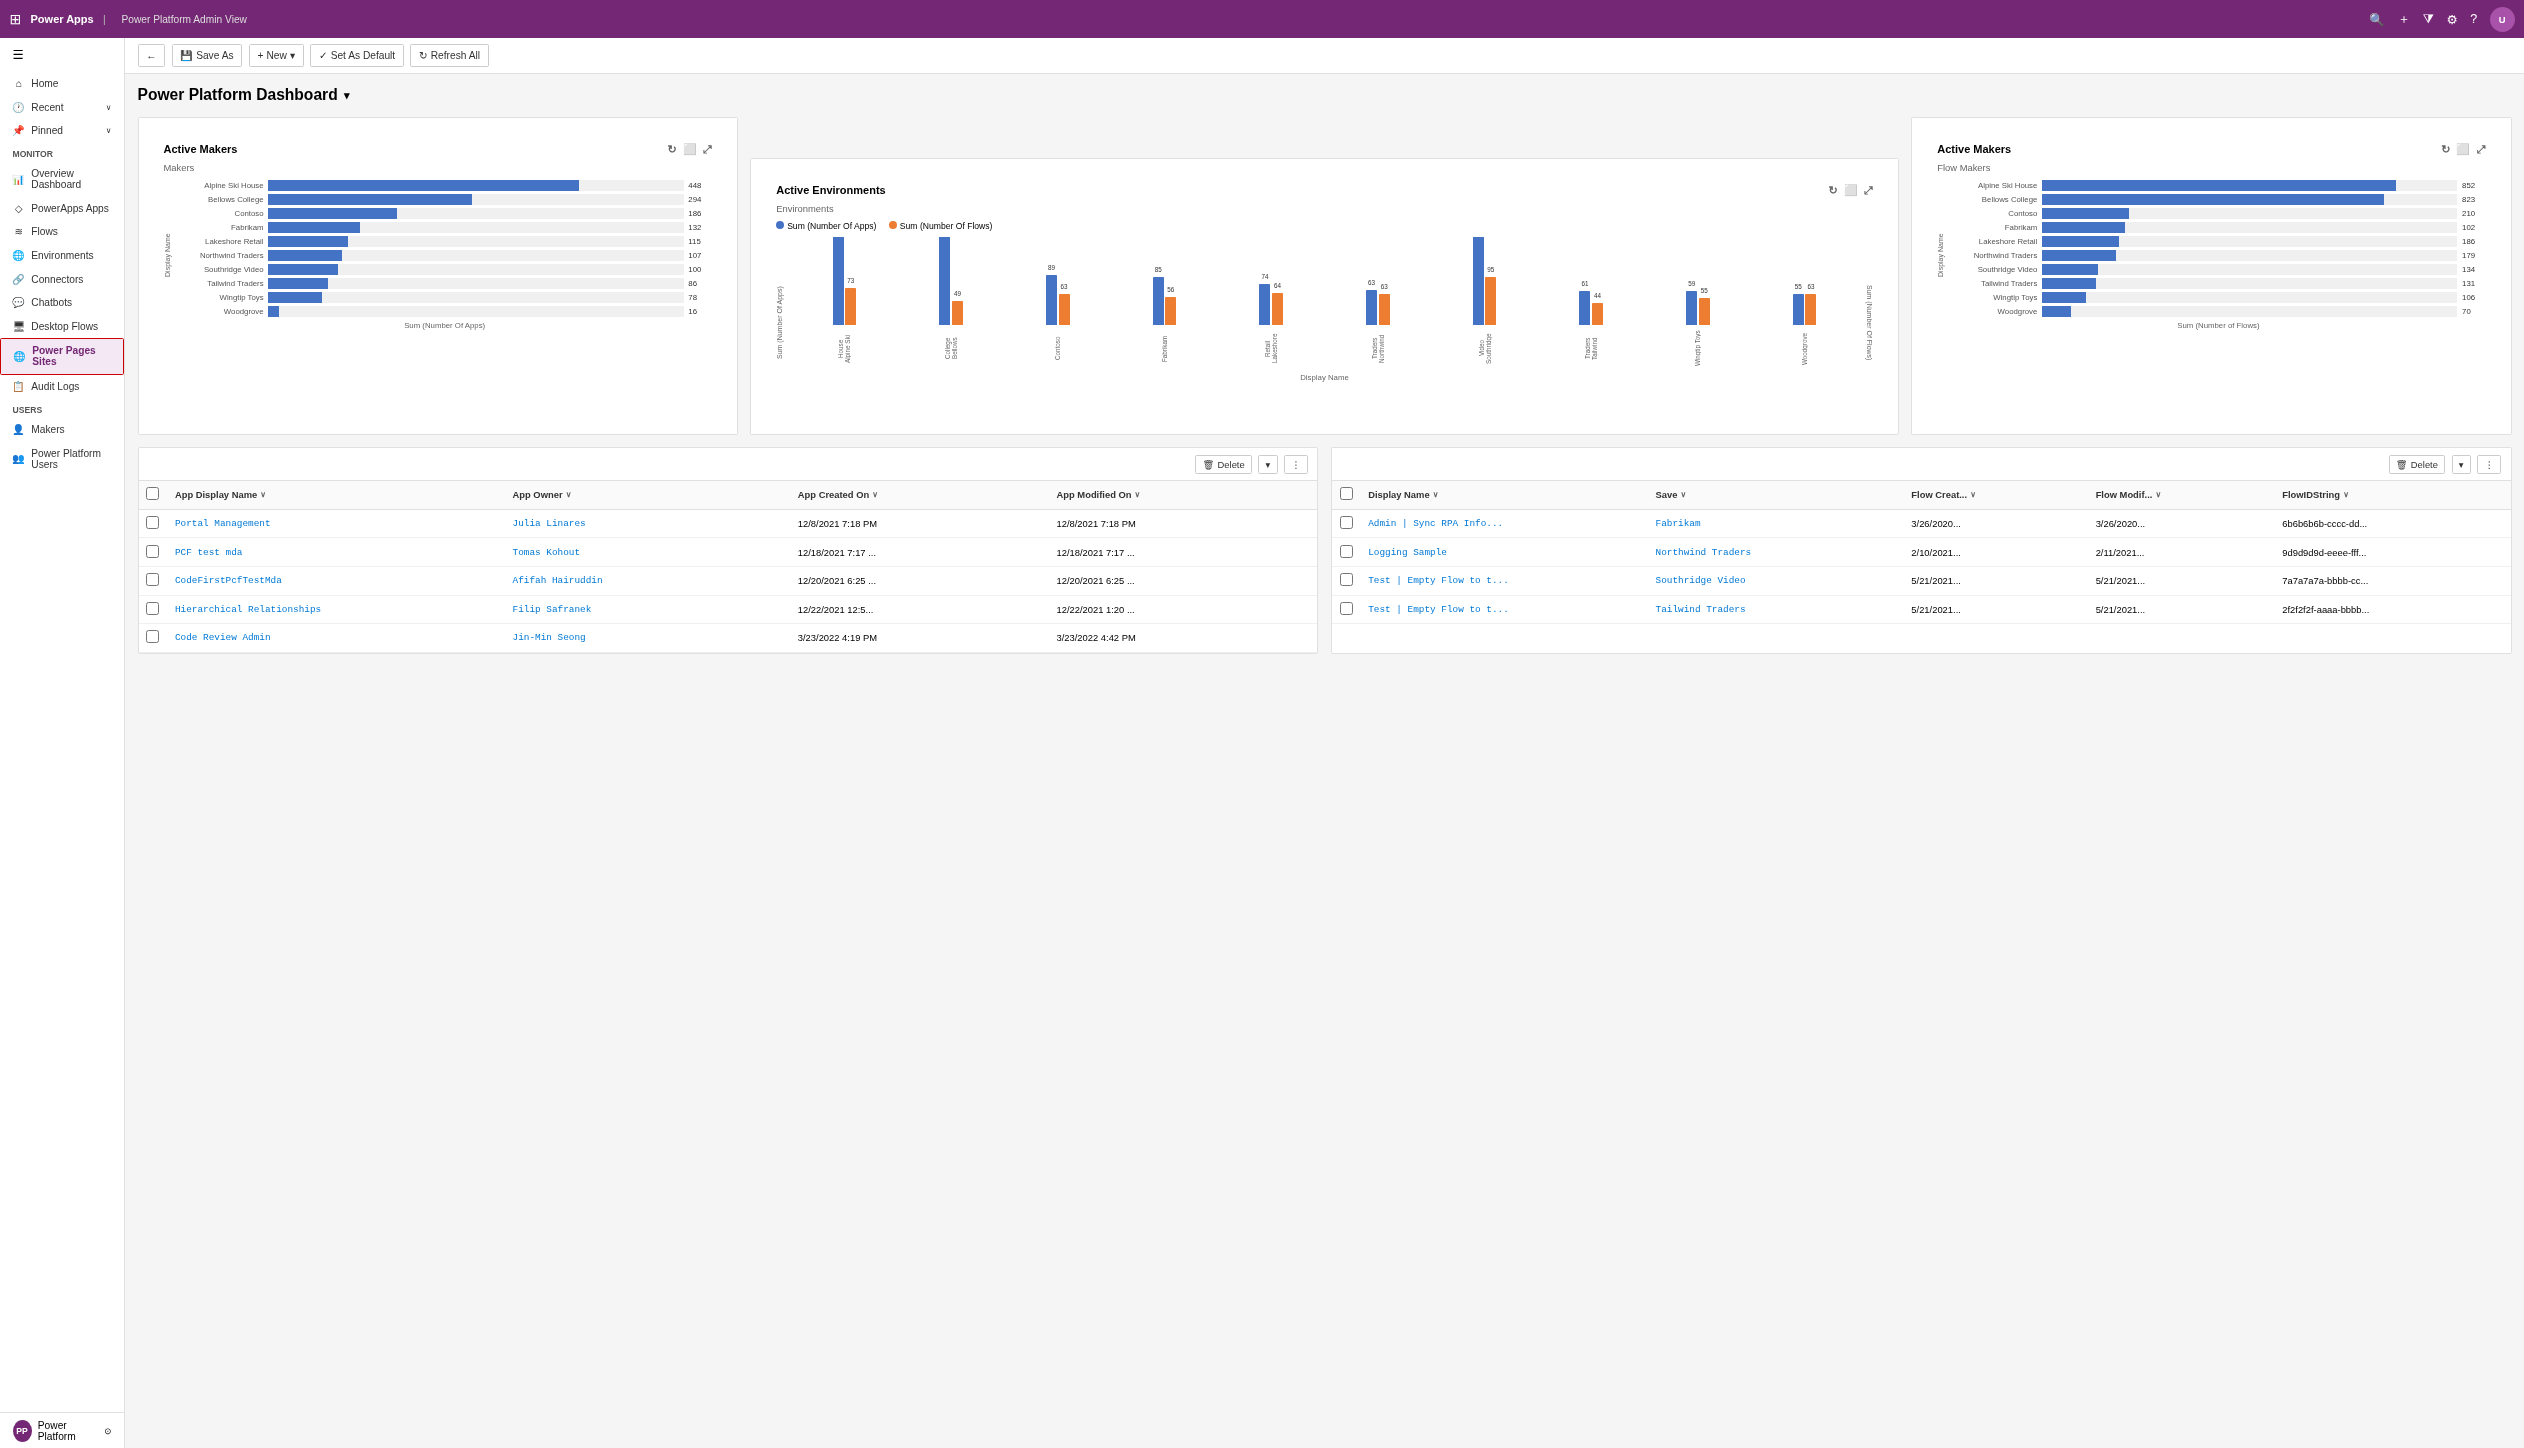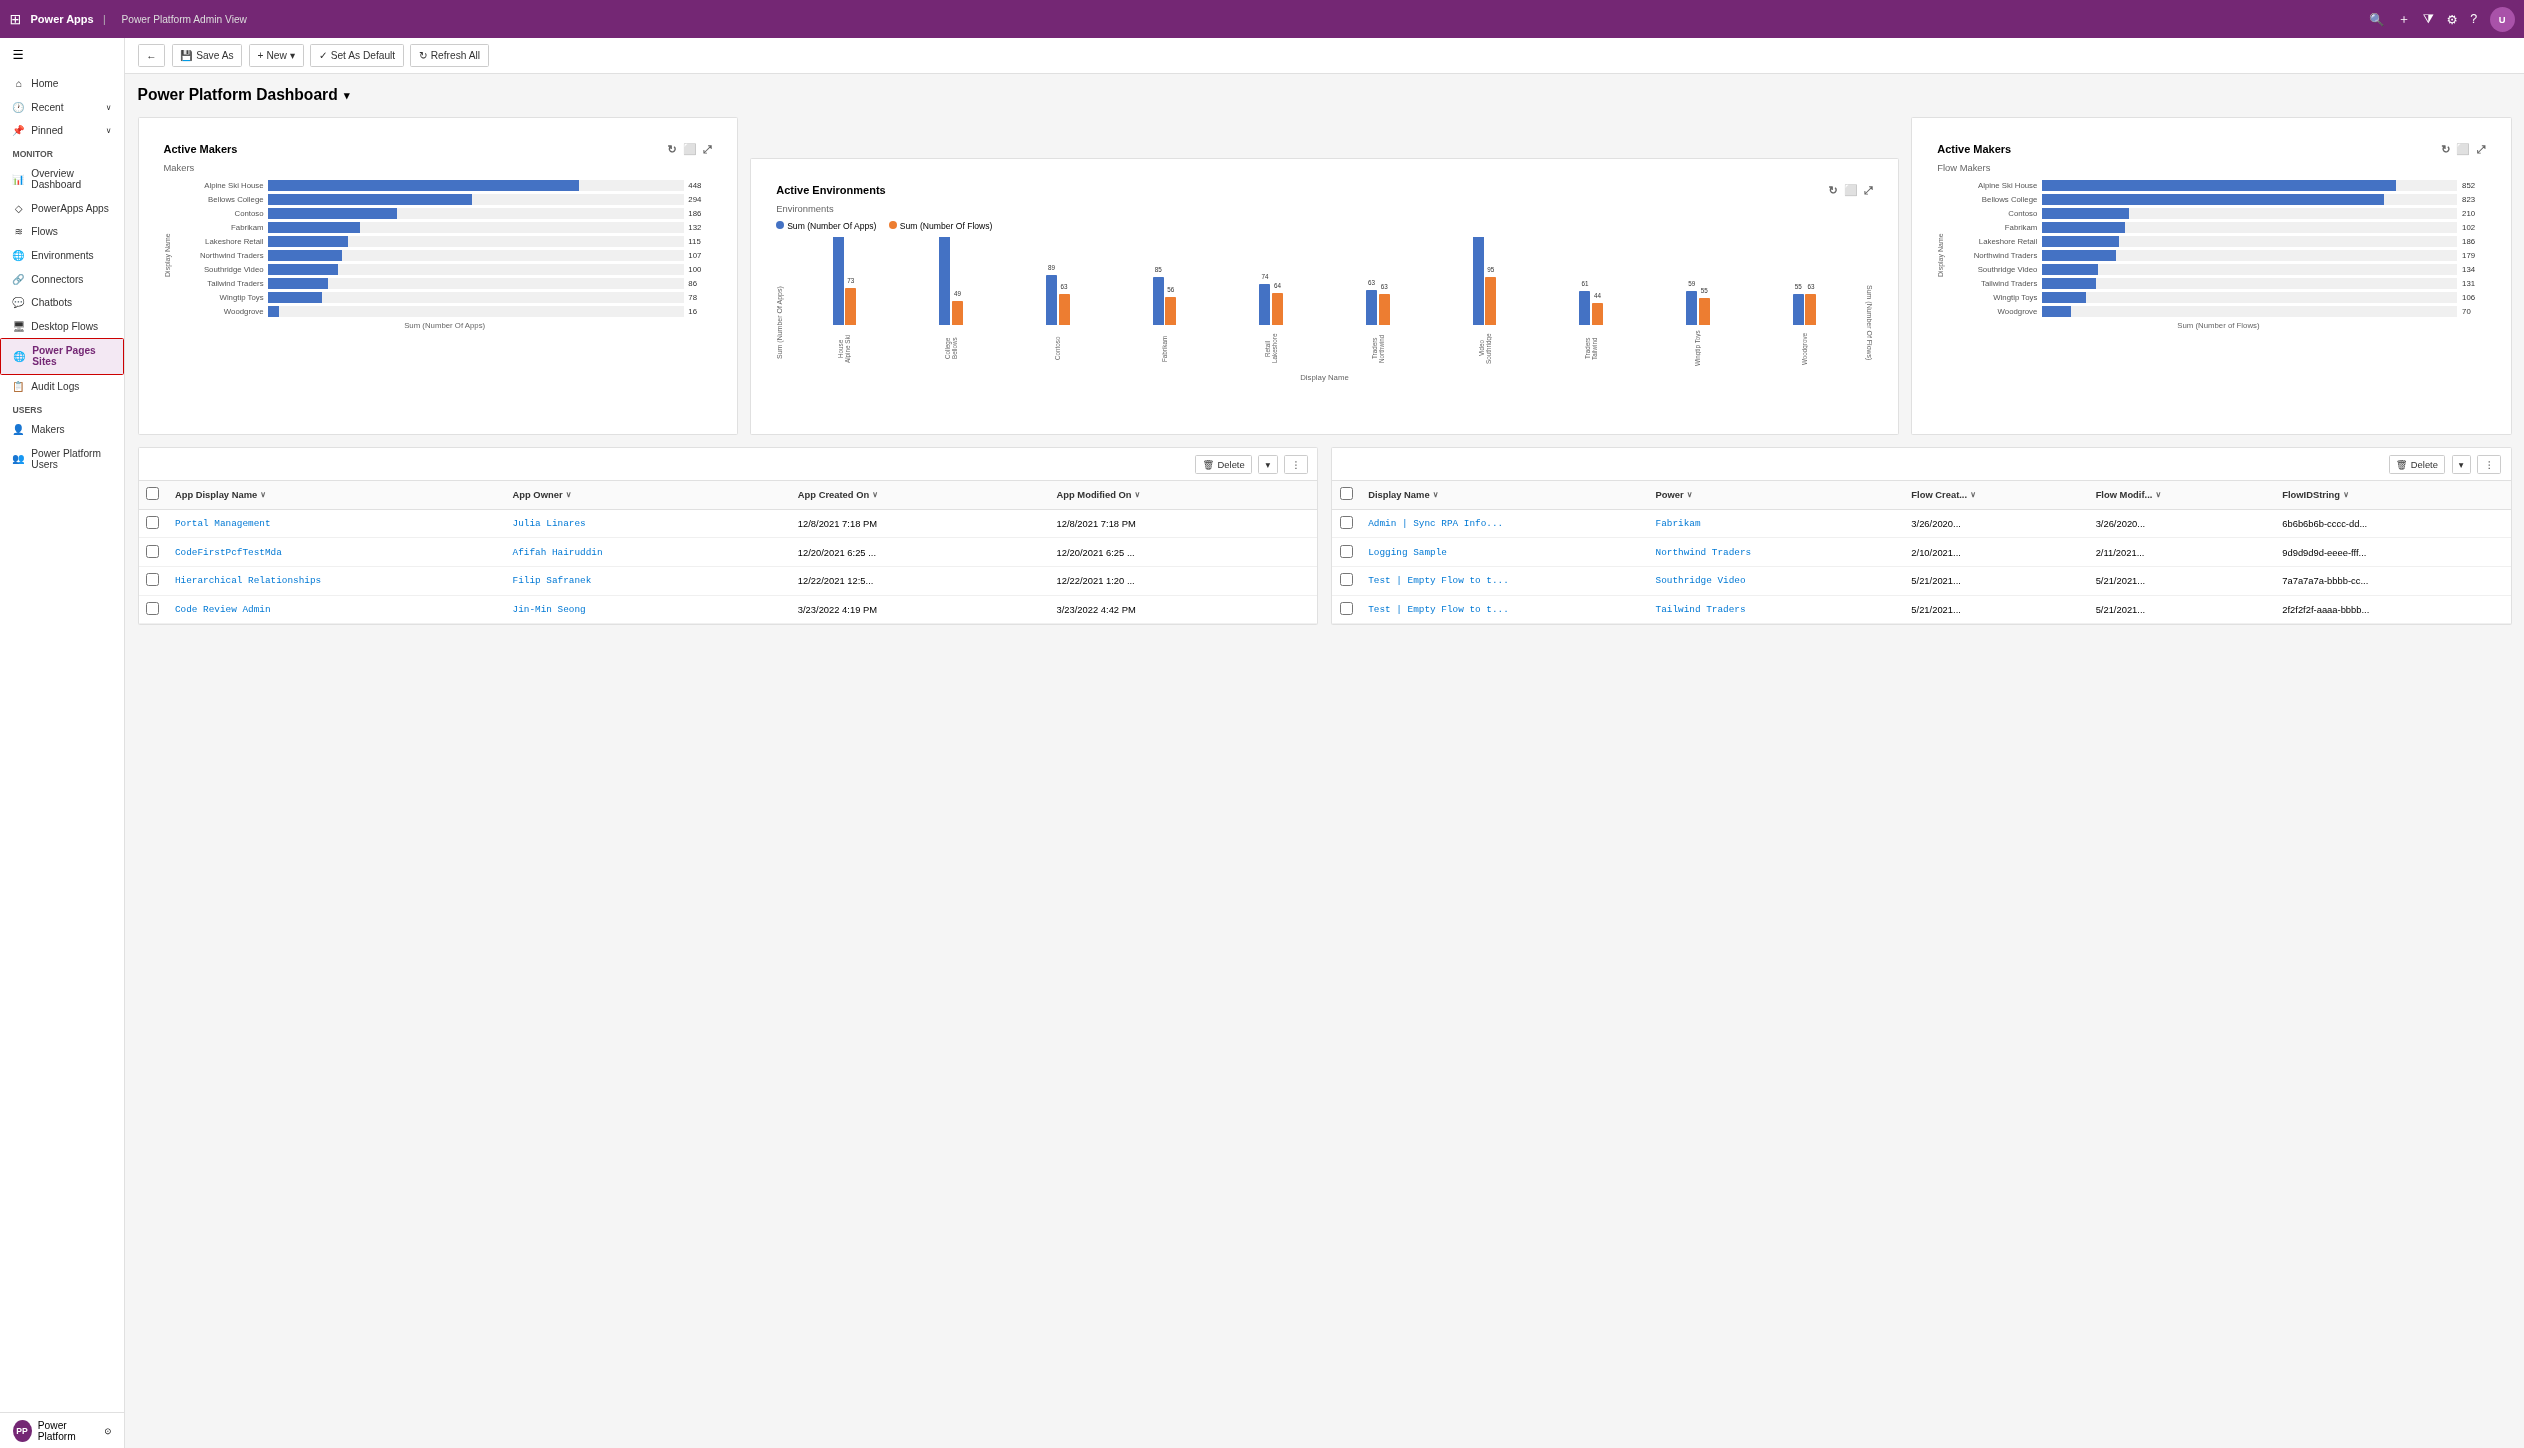--- a/index.html
+++ b/index.html
@@ -648,20 +648,27 @@
             <tbody id="apps-tbody">
                 <tr>
     <td><input type="checkbox" style=""></td>
     <td class="link-cell">Portal Management</td>
     <td class="link-cell">Julia Linares</td>
     <td>12/8/2021 7:18 PM</td>
     <td>12/8/2021 7:18 PM</td>
   </tr>
                 <tr>
     <td><input type="checkbox" style=""></td>
+    <td class="link-cell">PCF test mda</td>
+    <td class="link-cell">Tomas Kohout</td>
+    <td>12/18/2021 7:17 ...</td>
+    <td>12/18/2021 7:17 ...</td>
+  </tr>
+                <tr>
+    <td><input type="checkbox" style=""></td>
     <td class="link-cell">CodeFirstPcfTestMda</td>
     <td class="link-cell">Afifah Hairuddin</td>
     <td>12/20/2021 6:25 ...</td>
     <td>12/20/2021 6:25 ...</td>
   </tr>
                 <tr>
     <td><input type="checkbox" style=""></td>
     <td class="link-cell">Hierarchical Relationships</td>
     <td class="link-cell">Filip Safranek</td>
     <td>12/22/2021 12:5...</td>
@@ -696,21 +703,21 @@
               <tr>
                 <th class="th-check"><input type="checkbox" style=""></th>
                 <th>
                     <div class="th-with-chevron">
                       <span>Display Name</span>
                       <span class="th-chevron">∨</span>
                     </div>
                   </th>
                 <th>
                     <div class="th-with-chevron">
-                      <span>Power</span>
+                      <span>Save</span>
                       <span class="th-chevron">∨</span>
                     </div>
                   </th>
                 <th>
                     <div class="th-with-chevron">
                       <span>Flow Creat...</span>
                       <span class="th-chevron">∨</span>
                     </div>
                   </th>
                 <th>

